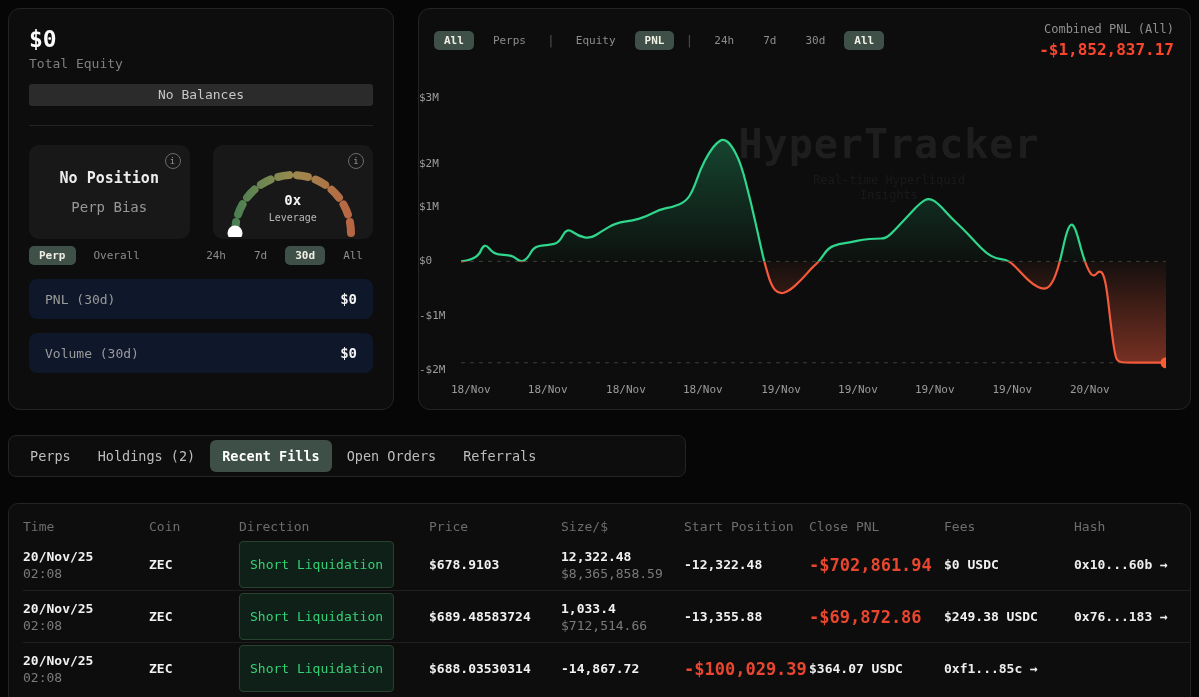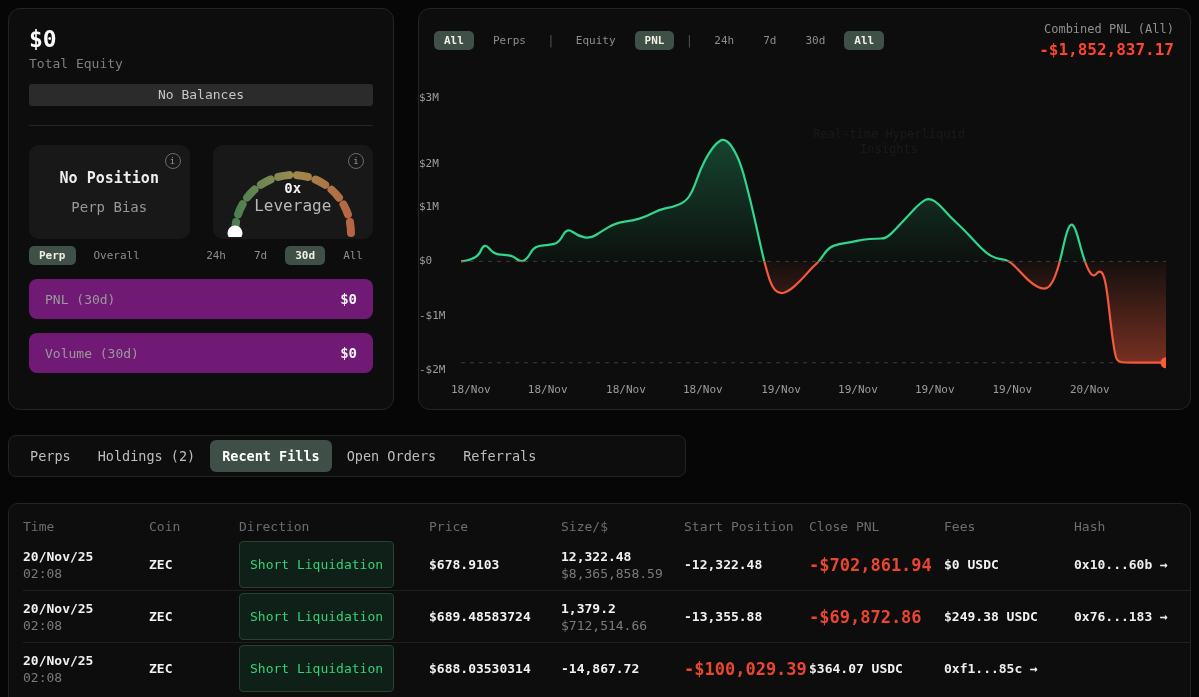--- a/index.html
+++ b/index.html
@@ -21,29 +21,29 @@
   .lp-divider{margin-top:19px;border-top:1px solid #242424}
   .cards-row{margin-top:19px;display:flex;gap:23px}
   .mini-card{flex:1;height:94px;background:#171817;border-radius:10px;position:relative;
     display:flex;flex-direction:column;align-items:center;justify-content:center;gap:12px}
   .card-title{font-size:15px;font-weight:700;color:#ececec}
   .card-sub{font-size:14px;color:#989898}
   .info-icon{position:absolute;top:8px;right:9px;width:14px;height:14px;border:1.2px solid #6b6b6b;
     border-radius:50%;display:flex;align-items:center;justify-content:center;color:#9d9d9d;font-size:9px}
   .info-icon::after{content:"i"}
   .gauge-svg{position:absolute;left:50%;top:10px;transform:translateX(-50%)}
-  .gauge-text{position:absolute;left:0;right:0;top:34px;text-align:center;line-height:18px}
+  .gauge-text{position:absolute;left:0;right:0;top:46px;text-align:center;line-height:18px}
   .gauge-val{font-size:14px;font-weight:700;color:#f3f3f3}
-  .gauge-label{font-size:16px;color:#b8b8b8}
+  .gauge-label{font-size:10px;color:#b8b8b8}
   .filters-row{margin-top:7px;display:flex;justify-content:space-between;align-items:flex-start}
   .chip-group{display:flex;align-items:center;gap:8px}
   .chip{padding:3px 10px;border-radius:5px;font-size:11px;color:#8d8d8d}
   .chip-sel{background:#3e5048;color:#f1eee4;font-weight:700}
   .chip-sep{color:#4d4d4d;font-size:13px;padding:0 2px}
-  .stat-row{margin-top:14px;height:40px;background:#701a75;border-radius:8px;display:flex;
+  .stat-row{margin-top:14px;height:40px;background:#0f172a;border-radius:8px;display:flex;
     align-items:center;justify-content:space-between;padding:0 16px}
   .stat-label{font-size:13px;color:#9a9a9a}
   .stat-value{font-size:14px;font-weight:700;color:#f2f2f2}
 
   
   #chart-panel{left:418px;top:8px;width:773px;height:402px}
   #chart-toolbar{position:absolute;left:15px;top:22px;display:flex;align-items:center;gap:9px}
   .combined-pnl{position:absolute;right:16px;top:13px;text-align:right}
   .combined-pnl-label{font-size:12px;color:#8f8f8f}
   .combined-pnl-value{font-size:16px;font-weight:700;color:#fb452e;margin-top:4px}
@@ -155,20 +155,21 @@
 
   <div id="y-axis">
       <div class="y-tick" style="top: 81.8939px;">$3M</div>
       <div class="y-tick" style="top: 136.39px; margin-top: 12px;">$2M</div>
       <div class="y-tick" style="top: 190.887px;">$1M</div>
       <div class="y-tick" style="top: 245.383px;">$0</div>
       <div class="y-tick" style="top: 299.879px;">-$1M</div>
       <div class="y-tick" style="top: 354.376px;">-$2M</div>
     </div>
   <div class="watermark">
+    <div class="wm-title">HyperTracker</div>
     <div class="wm-sub">Real-time Hyperliquid Insights</div>
   </div>
 
   <svg id="chart-svg" width="705" height="303" viewBox="0 0 705 303">
     <defs>
       <linearGradient id="gpos" x1="0" y1="0" x2="0" y2="180.38309352517985" gradientUnits="userSpaceOnUse">
         <stop id="gp0" offset="0" stop-color="rgba(47,214,140,0.4)"></stop>
           <stop id="gp1" offset="1" stop-color="rgba(47,214,140,0.02)"></stop>
       </linearGradient>
       <linearGradient id="gneg" x1="0" y1="180.38309352517985" x2="0" y2="303" gradientUnits="userSpaceOnUse">
@@ -243,21 +244,21 @@
       </div>
       <div class="tgrid trow">
         <div class="cell">
           <div class="l1">20/Nov/25</div>
           <div class="l2">02:08</div>
         </div>
         <div class="cell l1">ZEC</div>
         <div class="cell"><span class="badge">Short Liquidation</span></div>
         <div class="cell l1">$689.48583724</div>
         <div class="cell">
-          <div class="l1">1,379.2</div>
+          <div class="l1">1,033.4</div>
           <div class="l2">$712,514.66</div>
         </div>
         <div class="cell l1">-13,355.88</div>
         <div class="cell pnl-neg">-$69,872.86</div>
         <div class="cell l1">$249.38 USDC</div>
         <div class="cell hash">0x76...183 →</div>
       </div>
       <div class="tgrid trow">
         <div class="cell">
           <div class="l1">20/Nov/25</div>

